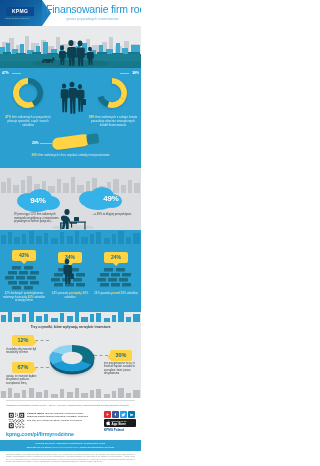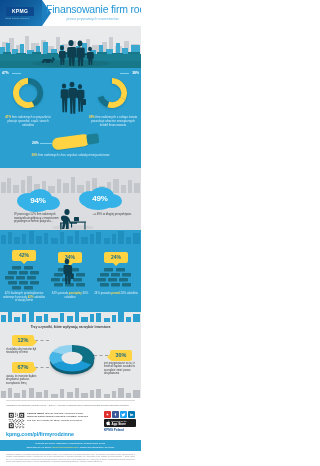--- a/index.html
+++ b/index.html
@@ -402,21 +402,21 @@
     <div class="cloud-val" style="left:14px;top:28px;width:48px;">94%</div>
 
     <svg class="cloud b" viewBox="0 0 48 24">
       <g fill="#35b3e8">
         <ellipse cx="14" cy="13" rx="11" ry="8"></ellipse>
         <ellipse cx="26" cy="10" rx="12" ry="9"></ellipse>
         <ellipse cx="36" cy="15" rx="10" ry="7"></ellipse>
         <ellipse cx="22" cy="18" rx="14" ry="6"></ellipse>
       </g>
     </svg>
-    <div class="cloud-val" style="left:76px;top:26px;width:48px;">49%</div>
+    <div class="cloud-val" style="left:87px;top:26px;width:48px;">49%</div>
 
     <div class="seat-shadow"></div>
     <svg class="worker" viewBox="0 0 32 22">
       <g fill="#0d3f50">
         <ellipse cx="11" cy="4" rx="2.6" ry="3"></ellipse>
         <path d="M7.5 7.5c3 0 5.5 1.3 6.3 4.2l.7 2.6h6.5v1.5h-7.4l-.9-3.2v8.4H9.9v-6.2l-1.6 6.2H6l1.1-7.7c-1.4-.6-2.2-1.8-2.2-3.2 0-1.6 1.1-2.6 2.6-2.6z"></path>
         <rect x="14" y="13.5" width="16" height="1.2"></rect>
         <rect x="28.4" y="14.5" width="1.1" height="7"></rect>
         <rect x="15" y="14.5" width="1.1" height="5"></rect>
         <path d="M4 14.5h5.5v1.1H5.6v5.9H4.3z"></path>

